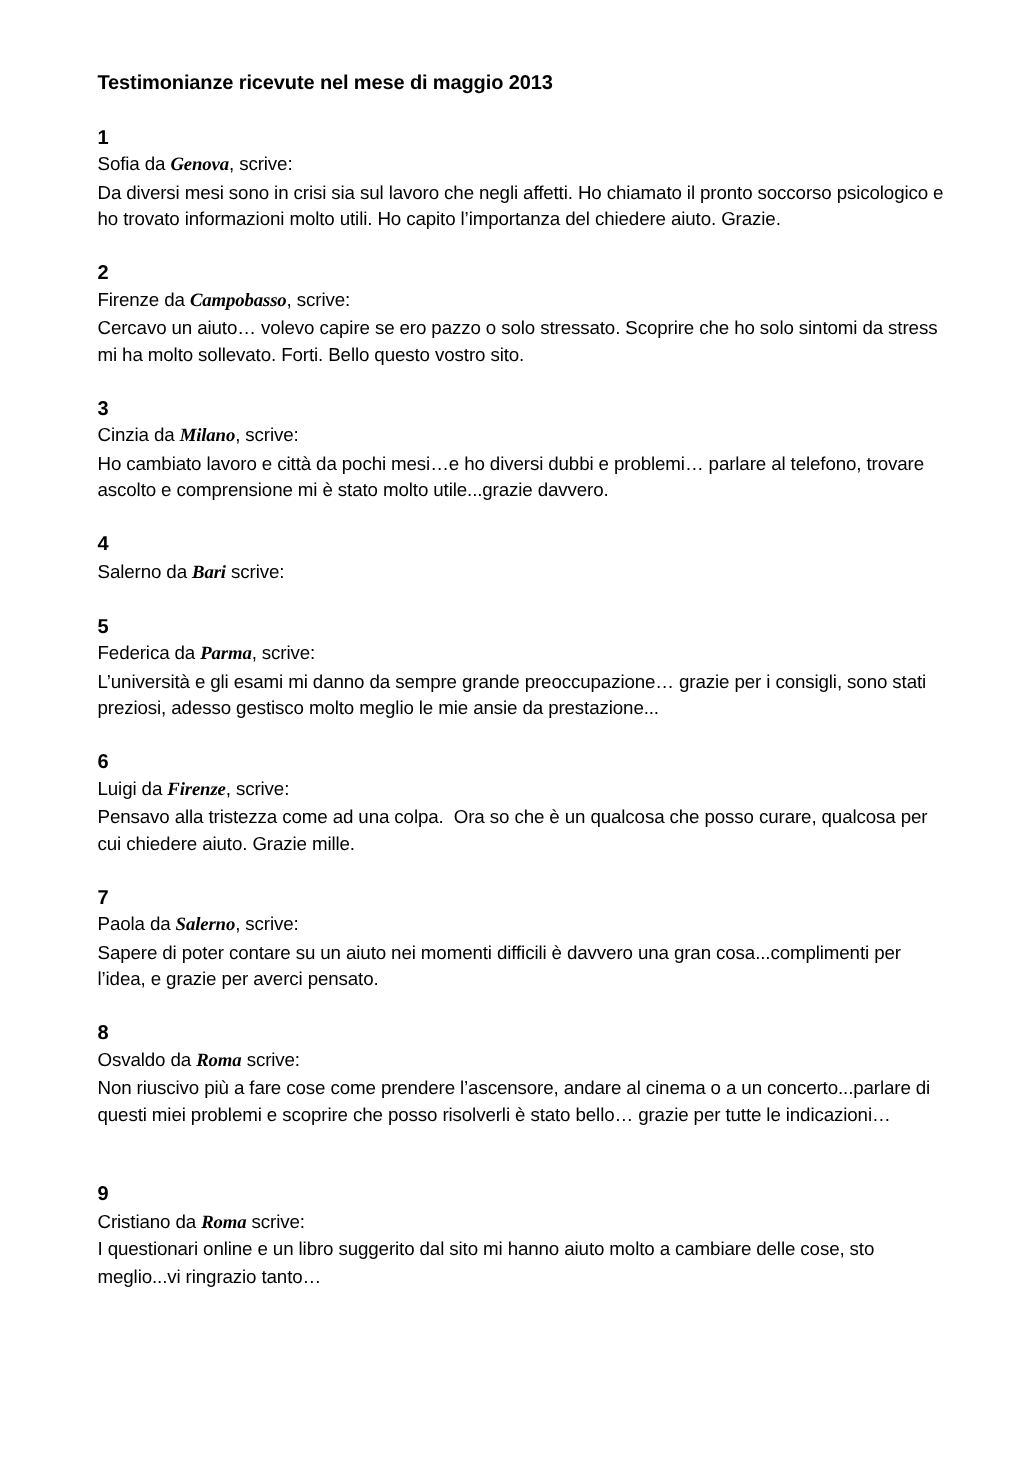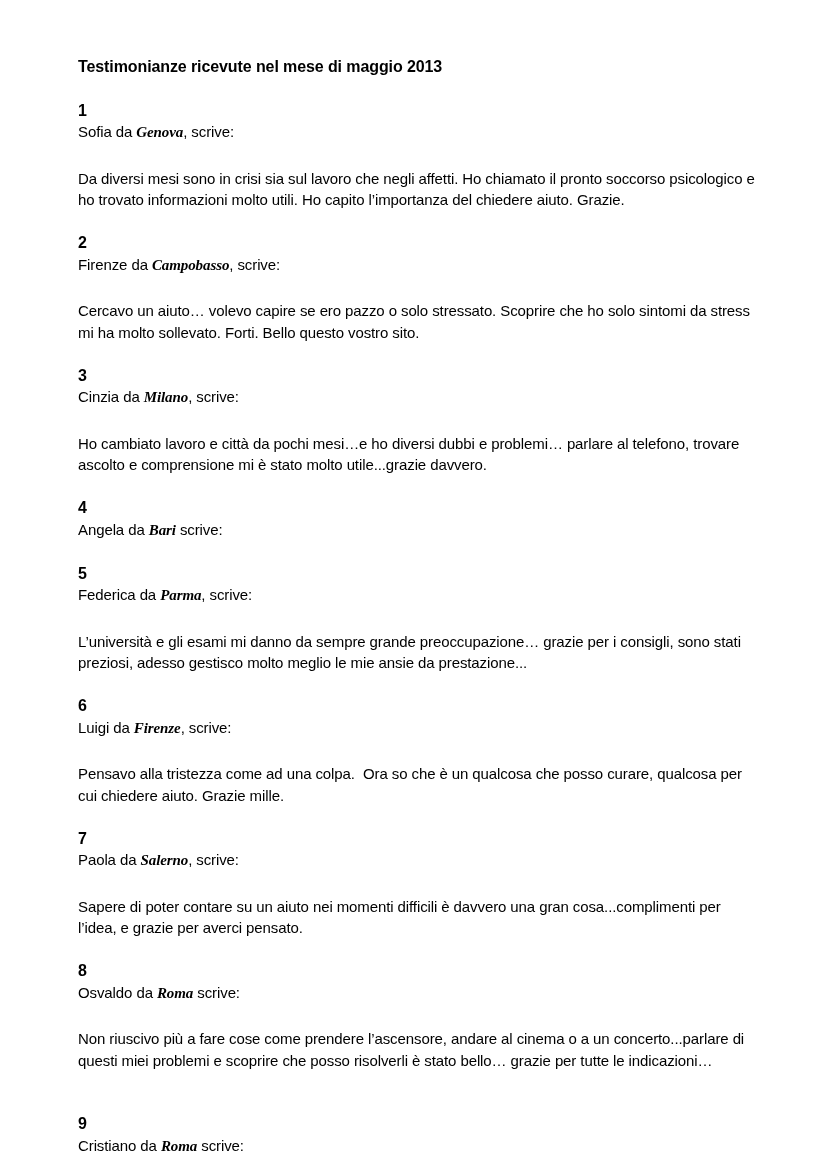--- a/index.html
+++ b/index.html
@@ -24,21 +24,21 @@
   .testimonial.extra-gap { margin-top: 42px; }
   .t-num {
     font-size: 16px;
     font-weight: bold;
     line-height: 21.5px;
   }
   .t-intro, .t-body {
     font-size: 15px;
     line-height: 21.5px;
   }
-  .t-body { white-space: pre-wrap; margin-top: 24px; }
+  .t-body { white-space: pre-wrap; }
   .t-city { font-weight: bold; font-style: italic; font-family: Liberation Serif, serif; }
 </style>
 </head>
 <body>
 
 <div class="page">
 
   <div class="doc-title">Testimonianze ricevute nel mese di maggio 2013</div>
 
   <section class="testimonial">
@@ -54,21 +54,21 @@
   </section>
 
   <section class="testimonial">
     <div class="t-num">3</div>
     <div class="t-intro"><span>Cinzia da </span><span class="t-city">Milano</span><span>, scrive:</span></div>
     <div class="t-body">Ho cambiato lavoro e città da pochi mesi…e ho diversi dubbi e problemi… parlare al telefono, trovare ascolto e comprensione mi è stato molto utile...grazie davvero.</div>
   </section>
 
   <section class="testimonial">
     <div class="t-num">4</div>
-    <div class="t-intro"><span>Angela da </span><span class="t-city">Bari</span><span> scrive:</span></div>
+    <div class="t-intro"><span>Salerno da </span><span class="t-city">Bari</span><span> scrive:</span></div>
   </section>
 
   <section class="testimonial">
     <div class="t-num">5</div>
     <div class="t-intro"><span>Federica da </span><span class="t-city">Parma</span><span>, scrive:</span></div>
     <div class="t-body">L’università e gli esami mi danno da sempre grande preoccupazione… grazie per i consigli, sono stati preziosi, adesso gestisco molto meglio le mie ansie da prestazione...</div>
   </section>
 
   <section class="testimonial">
     <div class="t-num">6</div>
@@ -84,15 +84,16 @@
 
   <section class="testimonial">
     <div class="t-num">8</div>
     <div class="t-intro"><span>Osvaldo da </span><span class="t-city">Roma</span><span> scrive:</span></div>
     <div class="t-body">Non riuscivo più a fare cose come prendere l’ascensore, andare al cinema o a un concerto...parlare di questi miei problemi e scoprire che posso risolverli è stato bello… grazie per tutte le indicazioni…</div>
   </section>
 
   <section class="testimonial extra-gap">
     <div class="t-num">9</div>
     <div class="t-intro"><span>Cristiano da </span><span class="t-city">Roma</span><span> scrive:</span></div>
+    <div class="t-body">I questionari online e un libro suggerito dal sito mi hanno aiuto molto a cambiare delle cose, sto meglio...vi ringrazio tanto…</div>
   </section>
 
 </div>
 
 </body></html>

